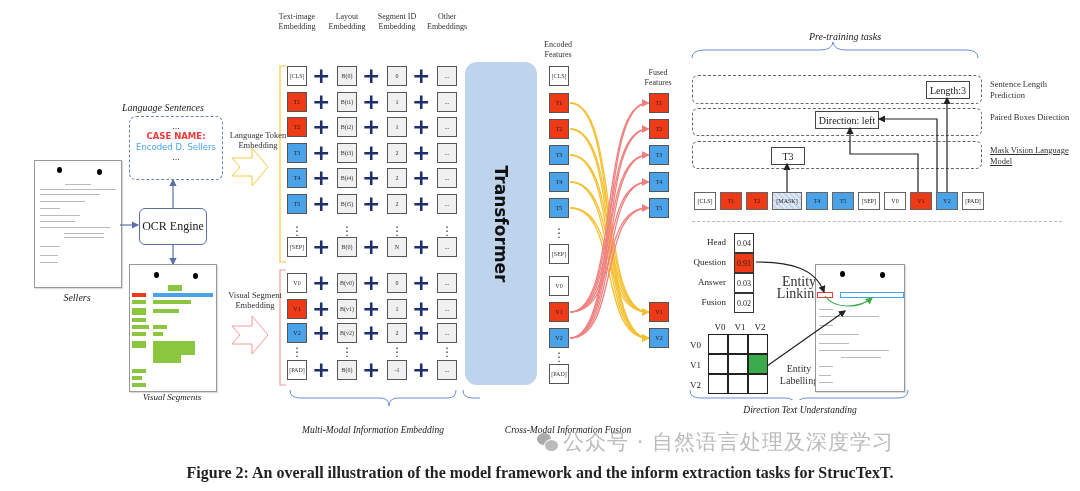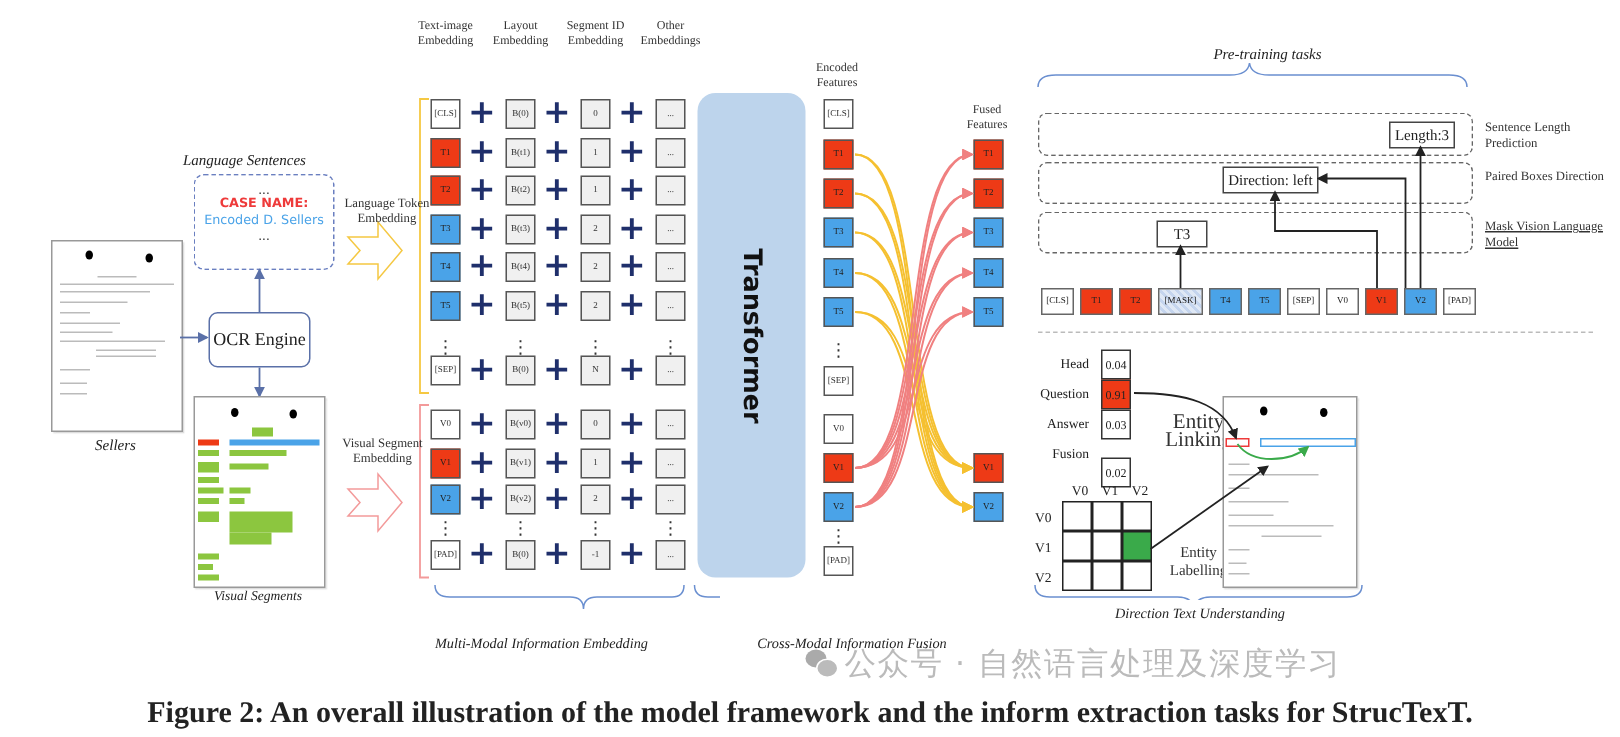--- a/index.html
+++ b/index.html
@@ -202,21 +202,21 @@
     <div class="box grey" style="left: 437px; top: 360px;">...</div>
     <div class="vdots" style="left: 287px; top: 226px;">⋮</div>
     <div class="vdots" style="left: 337px; top: 226px;">⋮</div>
     <div class="vdots" style="left: 387px; top: 226px;">⋮</div>
     <div class="vdots" style="left: 437px; top: 226px;">⋮</div>
     <div class="vdots" style="left: 287px; top: 347px;">⋮</div>
     <div class="vdots" style="left: 337px; top: 347px;">⋮</div>
     <div class="vdots" style="left: 387px; top: 347px;">⋮</div>
     <div class="vdots" style="left: 437px; top: 347px;">⋮</div>
   </div>
-<div class="abs ital" style="left:290px;top:425px;width:166px;font-size:9.5px;">Multi-Modal Information Embedding</div>
+<div class="abs ital" style="left:290px;top:425px;width:166px;text-align:center;font-size:9.5px;">Multi-Modal Information Embedding</div>
 
 <div class="abs" style="left:465px;top:62px;width:72px;height:323px;background:#bdd4ec;border-radius:12px;">
   <div style="position:absolute;left:50%;top:50%;transform:translate(-50%,-50%) rotate(90deg);font-family:'DejaVu Sans',sans-serif;font-weight:bold;font-size:17px;white-space:nowrap;color:#111;">Transformer</div>
 </div>
 <div class="abs lbl" style="left:538px;top:40px;width:40px;font-size:8px;">Encoded Features</div>
 <div class="abs lbl" style="left:638px;top:68px;width:40px;font-size:8px;">Fused Features</div>
 <div id="fusion-area">
     <div class="box" style="left: 549px; top: 66px;">[CLS]</div>
     <div class="box red" style="left: 549px; top: 93px;">T1</div>
     <div class="box red" style="left: 549px; top: 119px;">T2</div>
@@ -310,21 +310,21 @@
 <div class="abs" style="left:692px;top:221px;width:370px;border-top:1px dashed #bbb;"></div>
 
 <div id="cls-probs">
     <div class="cls-lbl" style="left: 676px; top: 237px;">Head</div>
     <div class="prob" style="left: 734px; top: 233px;">0.04</div>
     <div class="cls-lbl" style="left: 676px; top: 257px;">Question</div>
     <div class="prob" style="left: 734px; top: 253px; background: rgb(238, 58, 22);">0.91</div>
     <div class="cls-lbl" style="left: 676px; top: 277px;">Answer</div>
     <div class="prob" style="left: 734px; top: 273px;">0.03</div>
     <div class="cls-lbl" style="left: 676px; top: 297px;">Fusion</div>
-    <div class="prob" style="left: 734px; top: 305px;">0.02</div>
+    <div class="prob" style="left: 734px; top: 293px;">0.02</div>
   </div>
 <div id="link-grid">
     <div class="abs" style="left: 710px; top: 322px; font-size: 9px; width: 20px; text-align: center;">V0</div>
     <div class="abs" style="left: 730px; top: 322px; font-size: 9px; width: 20px; text-align: center;">V1</div>
     <div class="abs" style="left: 750px; top: 322px; font-size: 9px; width: 20px; text-align: center;">V2</div>
     <div class="abs" style="left: 690px; top: 340px; font-size: 9px;">V0</div>
     <div class="gcell" style="left: 708px; top: 334px;"></div>
     <div class="gcell" style="left: 728px; top: 334px;"></div>
     <div class="gcell" style="left: 748px; top: 334px;"></div>
     <div class="abs" style="left: 690px; top: 360px; font-size: 9px;">V1</div>
@@ -372,13 +372,13 @@
 </svg>
 <div class="abs ital" style="left:720px;top:405px;width:160px;text-align:center;font-size:9.5px;">Direction Text Understanding</div>
 
 <div class="abs" style="left:537px;top:428px;display:flex;align-items:center;gap:6px;">
   <span style="display:inline-block;width:20px;height:18px;position:relative;">
     <span style="position:absolute;left:0;top:0;width:14px;height:12px;border-radius:50%;background:#aaa;"></span>
     <span style="position:absolute;left:7px;top:6px;width:13px;height:11px;border-radius:50%;background:#bbb;border:1px solid #fff;"></span>
   </span>
   <span style="font-family:'DejaVu Sans',sans-serif;font-size:21px;color:#bbb;letter-spacing:1px;">公众号 · 自然语言处理及深度学习</span>
 </div>
-<div class="abs" style="left:0;top:464px;width:1080px;text-align:center;font-size:20px;font-weight:bold;color:#222;">Figure 2: An overall illustration of the model framework and the inform extraction tasks for StrucTexT.</div>
+<div class="abs" style="left:0;top:464px;width:1080px;text-align:center;font-size:16px;font-weight:bold;color:#222;">Figure 2: An overall illustration of the model framework and the inform extraction tasks for StrucTexT.</div>
 
 </body></html>

